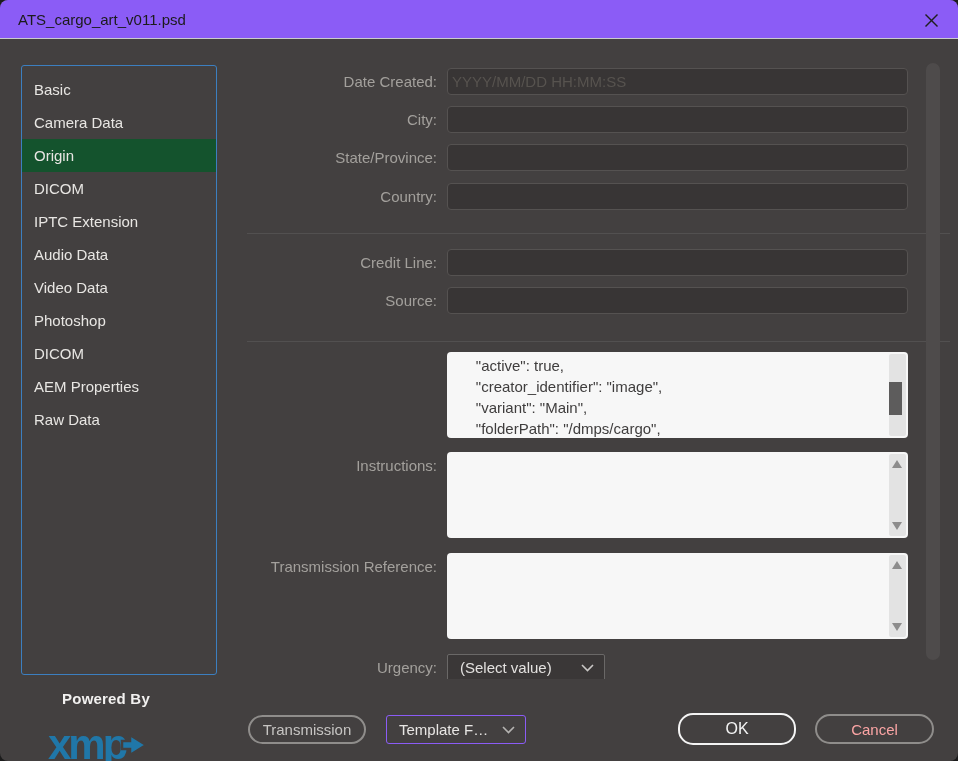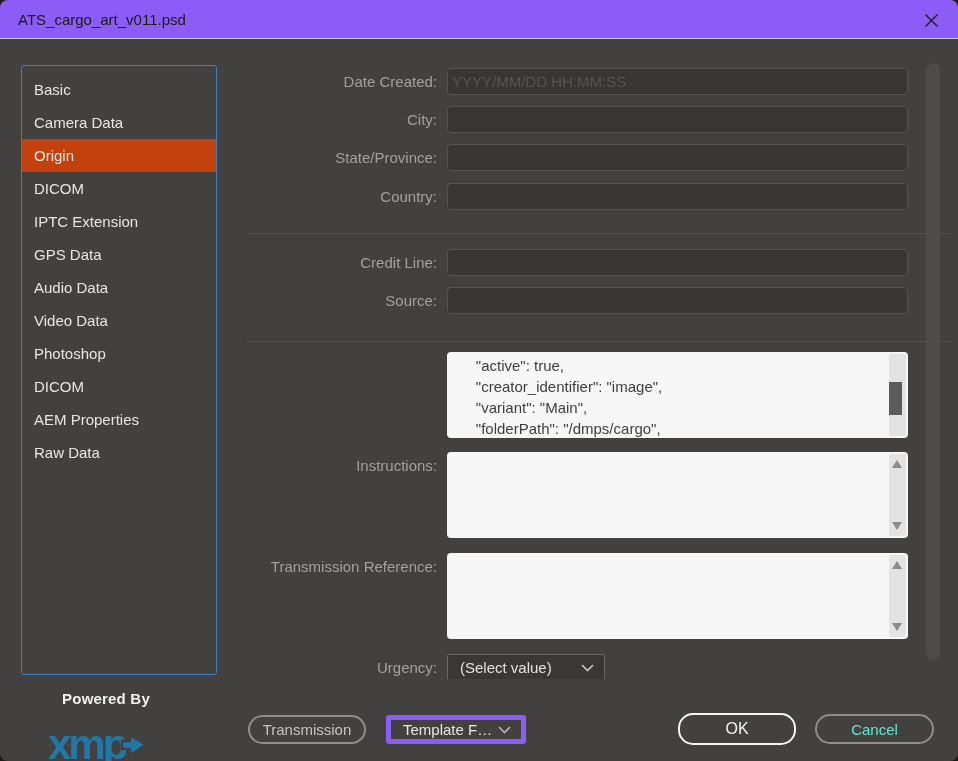--- a/index.html
+++ b/index.html
@@ -6,21 +6,21 @@
   .dialog{position:relative;width:958px;height:761px;background:#434040;border-radius:8px;overflow:hidden;}
 
   
   .titlebar{position:absolute;left:0;top:0;width:100%;height:39px;background:#eef1f4;border-bottom:1px solid #c9ccce;box-sizing:border-box;}
   .title-text{position:absolute;left:18px;top:0;line-height:39px;font-size:15px;color:#1b1b1b;}
   .close-btn{position:absolute;right:14px;top:7px;width:26px;height:26px;display:flex;align-items:center;justify-content:center;cursor:pointer;}
 
   
   .sidebar{position:absolute;left:21px;top:65px;width:196px;height:610px;border:1px solid #3c7fc0;border-radius:3px;box-sizing:border-box;padding-top:7px;}
   .side-item{height:33px;line-height:33px;padding-left:12px;font-size:15px;color:#e8e6e3;cursor:pointer;}
-  .side-item.selected{background:#c2410c;}
+  .side-item.selected{background:#14532d;}
 
   
   .powered{position:absolute;left:21px;top:690px;width:170px;text-align:center;}
   .powered-text{font-size:15px;font-weight:bold;color:#f2f1f0;letter-spacing:.2px;}
   .xmp-logo{margin-top:16px;}
 
   
   .content{position:absolute;left:230px;top:39px;width:728px;height:640px;overflow:hidden;}
   .row{position:absolute;left:0;width:700px;}
   .f-label{position:absolute;left:0;top:0;width:207px;text-align:right;font-size:15px;color:#a3a09c;line-height:27px;white-space:nowrap;}
@@ -41,22 +41,22 @@
 
   .main-scrollbar{position:absolute;left:696px;top:24px;width:14px;height:597px;background:#4e4b4b;border-radius:7px;}
 
   
   .btn{position:absolute;box-sizing:border-box;display:flex;align-items:center;justify-content:center;font-size:15px;cursor:pointer;background:transparent;font-family:"Liberation Sans","DejaVu Sans",sans-serif;}
   .btn-pill{border-radius:15px;}
   .btn-secondary{border:2px solid #8f8d8b;color:#c6c4c2;}
   .btn-primary{border:2px solid #f4f4f4;color:#f4f4f4;}
   .btn-prefs{left:248px;top:715px;width:118px;height:29px;}
   .btn-ok{left:678px;top:713px;width:118px;height:32px;font-size:16px;}
-  .btn-cancel{left:815px;top:714px;width:119px;height:30px;color:#5eead4;}
-  .template-dd{position:absolute;left:386px;top:715px;width:140px;height:29px;box-sizing:border-box;border:5px solid #8b5cf6;border-radius:3px;display:flex;align-items:center;cursor:pointer;}
+  .btn-cancel{left:815px;top:714px;width:119px;height:30px;color:#fca5a5;}
+  .template-dd{position:absolute;left:386px;top:715px;width:140px;height:29px;box-sizing:border-box;border:1px solid #8b5cf6;border-radius:3px;display:flex;align-items:center;cursor:pointer;}
   .template-dd .dd-text{flex:1;padding-left:12px;font-size:15px;color:#e8e6e4;white-space:nowrap;overflow:hidden;}
 </style>
 </head>
 <body>
 
 <div class="dialog" style="background: rgb(67, 64, 64);">
 
   <div class="titlebar" style="background: #8b5cf6;">
     <div class="title-text">ATS_cargo_art_v011.psd</div>
     <div class="close-btn">
@@ -66,21 +66,20 @@
       </svg>
     </div>
   </div>
 
   <div class="sidebar" style="border-color: rgb(60, 127, 192);">
     <div class="side-item">Basic</div>
     <div class="side-item">Camera Data</div>
     <div class="side-item selected">Origin</div>
     <div class="side-item">DICOM</div>
     <div class="side-item">IPTC Extension</div>
-    <div class="side-item">GPS Data</div>
     <div class="side-item">Audio Data</div>
     <div class="side-item">Video Data</div>
     <div class="side-item">Photoshop</div>
     <div class="side-item">DICOM</div>
     <div class="side-item">AEM Properties</div>
     <div class="side-item">Raw Data</div>
   </div>
 
   <div class="powered">
     <div class="powered-text">Powered By</div>

